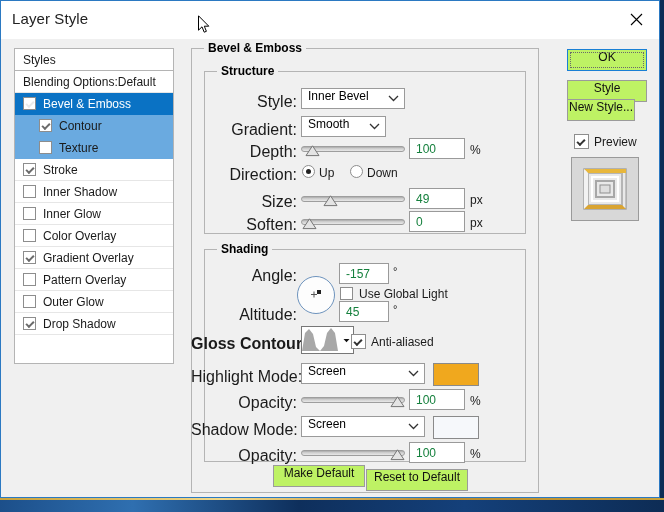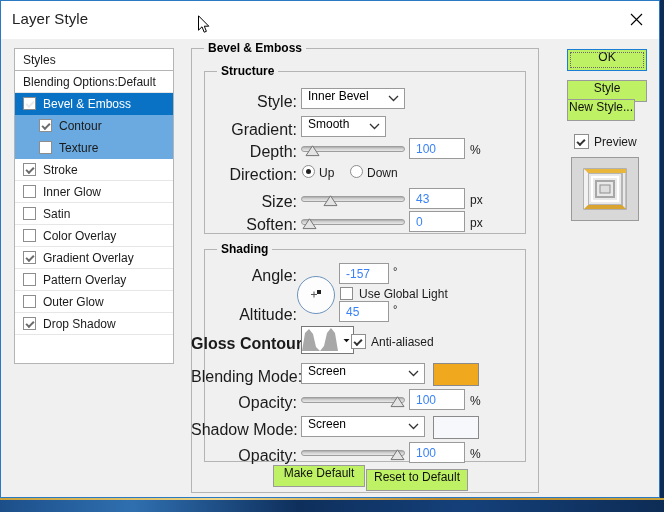--- a/index.html
+++ b/index.html
@@ -24,21 +24,21 @@
   #close-btn svg{display:block;}
   #cursor{position:absolute;left:197px;top:14px;pointer-events:none;}
   .groupbox{position:absolute;border:1px solid #b4b4b4;box-sizing:border-box;}
   .grouplabel{position:absolute;background:#f0f0f0;font-weight:bold;
       font-size:12px;padding:0 4px;color:#000;}
   .lbl{position:absolute;text-align:right;font-size:16px;color:#1a1a1a;
       white-space:nowrap;}
   .unit{position:absolute;font-size:12px;color:#1a1a1a;}
   .txtfield{position:absolute;background:#fff;border:1px solid #9a9a9a;
       box-sizing:border-box;font-family:"Liberation Sans",sans-serif;font-size:12px;
-      color:#3b82f6;display:flex;align-items:center;padding-left:6px;}
+      color:#15803d;display:flex;align-items:center;padding-left:6px;}
   .combo{position:absolute;background:#fff;border:1px solid #9a9a9a;
       box-sizing:border-box;display:flex;}
   .combo .ctext{flex:1;padding-left:6px;font-size:12px;color:#000;white-space:nowrap;}
   .combo .carrow{width:22px;display:flex;align-items:center;justify-content:center;}
   .slider{position:absolute;}
   .slider .track{position:absolute;left:0;right:0;top:4px;height:6px;
       border:1px solid #9e9e9e;box-sizing:border-box;border-radius:3px;
       background:linear-gradient(to bottom,#a9a9a9 0%,#cfcfcf 40%,#e8e8e8 100%);}
   .slider .thumb{position:absolute;top:3px;width:15px;height:12px;}
   .chk{position:absolute;width:13px;height:13px;border:1px solid #8d8d8d;
@@ -116,25 +116,25 @@
         <div class="lrow sub">
           <span class="cb"></span>
           <span>Texture</span>
         </div>
         <div class="lrow">
           <span class="cb on"></span>
           <span>Stroke</span>
         </div>
         <div class="lrow">
           <span class="cb"></span>
+          <span>Inner Shadow</span>
+        </div>
+        <div class="lrow">
+          <span class="cb"></span>
           <span>Inner Glow</span>
-        </div>
-        <div class="lrow">
-          <span class="cb"></span>
-          <span>Satin</span>
         </div>
         <div class="lrow">
           <span class="cb"></span>
           <span>Color Overlay</span>
         </div>
         <div class="lrow">
           <span class="cb on"></span>
           <span>Gradient Overlay</span>
         </div>
         <div class="lrow">
@@ -211,21 +211,21 @@
   </div>
   <div class="slider" id="size-slider" style="left:300px;top:191px;width:104px;height:16px;">
     <div class="track"></div>
     <div class="thumb" style="left: 22.25px;">
       <svg width="15" height="12" viewBox="0 0 15 12">
           <path d="M7.5 0.8 L14 10.6 L1 10.6 Z" fill="#e4e4e4" stroke="#757575" stroke-width="1"></path>
         </svg>
     </div>
   </div>
   <div class="txtfield" style="left:408px;top:187px;width:56px;height:21px;">
-    <span>43</span>
+    <span>49</span>
   </div>
   <div class="unit" style="left:469px;top:192px;">px</div>
 
   <div class="lbl" style="left:200px;top:215px;width:96px;">
     <span>Soften:</span>
   </div>
   <div class="slider" id="soften-slider" style="left:300px;top:214px;width:104px;height:16px;">
     <div class="track"></div>
     <div class="thumb" style="left: 0.89px;">
       <svg width="15" height="12" viewBox="0 0 15 12">
@@ -276,21 +276,21 @@
   </div>
   <div style="position:absolute;left:338px;top:325px;width:14px;height:26px;border:1px solid #777;border-left:none;background:#fff;display:flex;align-items:center;justify-content:center;">
     <svg width="7" height="5" viewBox="0 0 7 5">
         <path d="M0.5 1 L3.5 4.2 L6.5 1 Z" fill="#111"></path>
       </svg>
   </div>
   <div class="chk checked dark" style="left:350px;top:333px;width:15px;height:15px;"></div>
   <div class="unit" style="left:370px;top:334px;">Anti-aliased</div>
 
   <div class="lbl" style="left:190px;top:367px;width:106px;">
-    <span>Blending Mode:</span>
+    <span>Highlight Mode:</span>
   </div>
   <div class="combo" style="left:300px;top:362px;width:124px;height:21px;">
     <span class="ctext">Screen</span>
     <span class="carrow">
       <svg width="11" height="7" viewBox="0 0 11 7">
           <path d="M1 1 L5.5 5.5 L10 1" stroke="#333" stroke-width="1.3" fill="none"></path>
         </svg>
     </span>
   </div>
   <div id="hl-swatch" style="position: absolute; left: 432px; top: 362px; width: 44px; height: 21px; border: 1px solid rgb(138, 138, 138); background: rgb(240, 168, 30);"></div>

